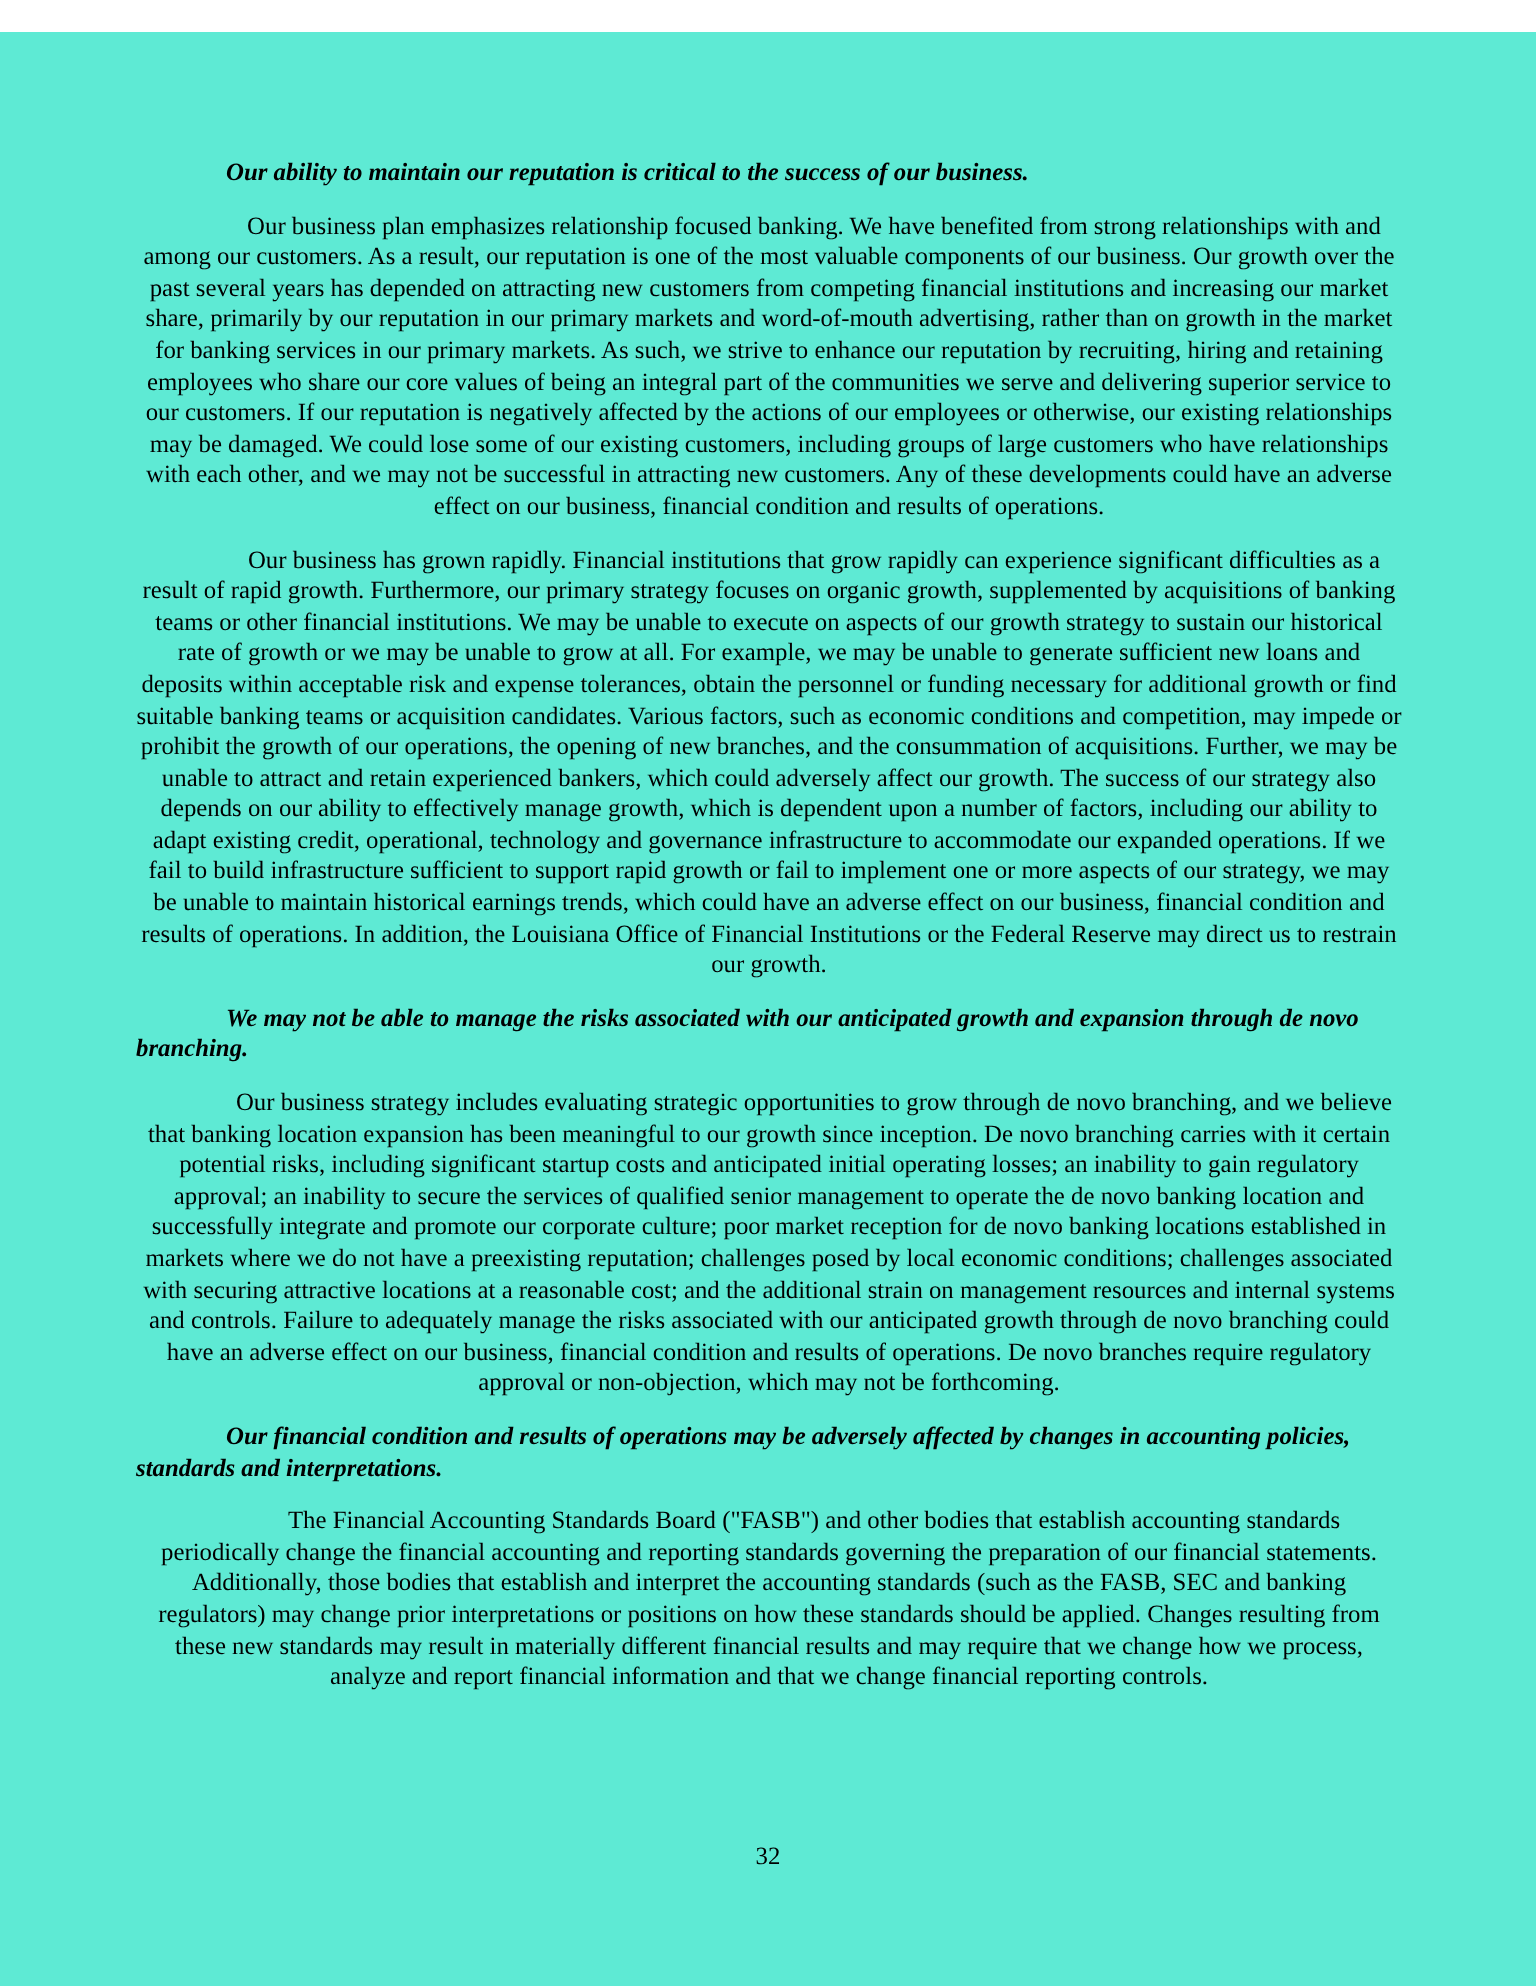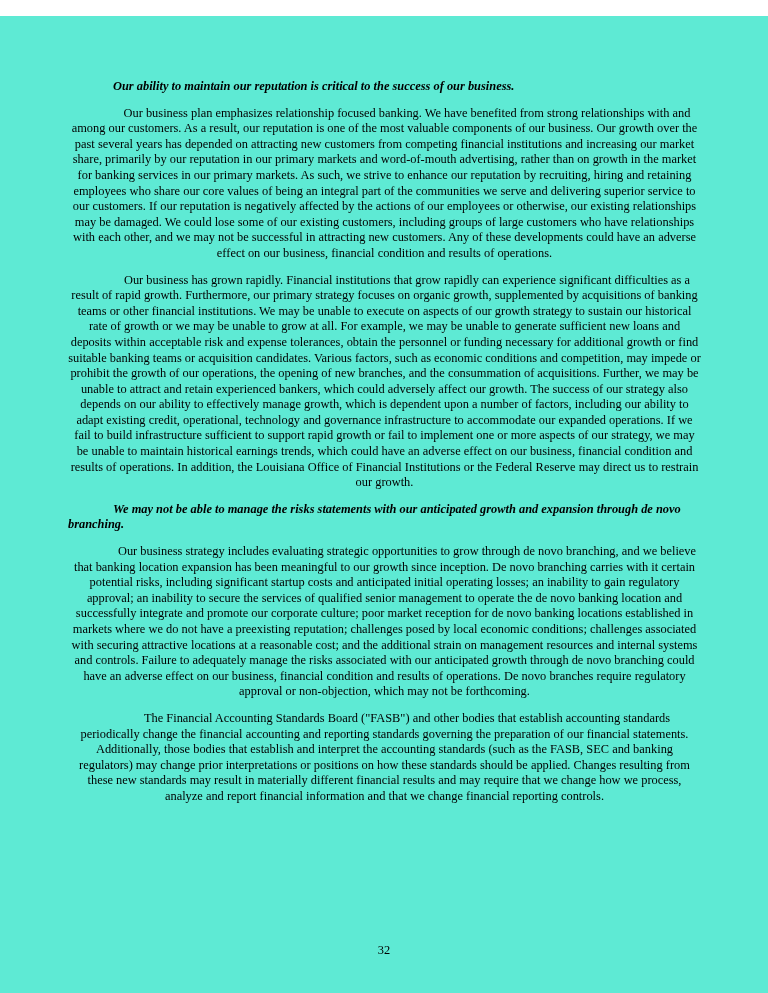--- a/index.html
+++ b/index.html
@@ -32,40 +32,41 @@
   .doc-heading:first-child { margin-top: 0; }
   .doc-para {
     font-size: 12.4px;
     line-height: 15.6px;
     text-indent: 45px;
     text-align: center;
     margin-top: 11px;
   }
   .page-number {
     position: absolute;
-    top: 927px;
+    top: 905px;
     left: 0;
     width: 100%;
     text-align: center;
     font-size: 12.4px;
     line-height: 15.6px;
   }
 </style>
 </head>
 <body>
 
 <div class="page">
   <div class="content">
 
     <div class="doc-heading">Our ability to maintain our reputation is critical to the success of our business.</div>
     <div class="doc-para">Our business plan emphasizes relationship focused banking. We have benefited from strong relationships with and among our customers. As a result, our reputation is one of the most valuable components of our business. Our growth over the past several years has depended on attracting new customers from competing financial institutions and increasing our market share, primarily by our reputation in our primary markets and word-of-mouth advertising, rather than on growth in the market for banking services in our primary markets. As such, we strive to enhance our reputation by recruiting, hiring and retaining employees who share our core values of being an integral part of the communities we serve and delivering superior service to our customers. If our reputation is negatively affected by the actions of our employees or otherwise, our existing relationships may be damaged. We could lose some of our existing customers, including groups of large customers who have relationships with each other, and we may not be successful in attracting new customers. Any of these developments could have an adverse effect on our business, financial condition and results of operations.</div>
 
     <div class="doc-para">Our business has grown rapidly. Financial institutions that grow rapidly can experience significant difficulties as a result of rapid growth. Furthermore, our primary strategy focuses on organic growth, supplemented by acquisitions of banking teams or other financial institutions. We may be unable to execute on aspects of our growth strategy to sustain our historical rate of growth or we may be unable to grow at all. For example, we may be unable to generate sufficient new loans and deposits within acceptable risk and expense tolerances, obtain the personnel or funding necessary for additional growth or find suitable banking teams or acquisition candidates. Various factors, such as economic conditions and competition, may impede or prohibit the growth of our operations, the opening of new branches, and the consummation of acquisitions. Further, we may be unable to attract and retain experienced bankers, which could adversely affect our growth. The success of our strategy also depends on our ability to effectively manage growth, which is dependent upon a number of factors, including our ability to adapt existing credit, operational, technology and governance infrastructure to accommodate our expanded operations. If we fail to build infrastructure sufficient to support rapid growth or fail to implement one or more aspects of our strategy, we may be unable to maintain historical earnings trends, which could have an adverse effect on our business, financial condition and results of operations. In addition, the Louisiana Office of Financial Institutions or the Federal Reserve may direct us to restrain our growth.</div>
 
-    <div class="doc-heading">We may not be able to manage the risks statements with our anticipated growth and expansion through de novo branching.</div>
+    <div class="doc-heading">We may not be able to manage the risks associated with our anticipated growth and expansion through de novo branching.</div>
     <div class="doc-para">Our business strategy includes evaluating strategic opportunities to grow through de novo branching, and we believe that banking location expansion has been meaningful to our growth since inception. De novo branching carries with it certain potential risks, including significant startup costs and anticipated initial operating losses; an inability to gain regulatory approval; an inability to secure the services of qualified senior management to operate the de novo banking location and successfully integrate and promote our corporate culture; poor market reception for de novo banking locations established in markets where we do not have a preexisting reputation; challenges posed by local economic conditions; challenges associated with securing attractive locations at a reasonable cost; and the additional strain on management resources and internal systems and controls. Failure to adequately manage the risks associated with our anticipated growth through de novo branching could have an adverse effect on our business, financial condition and results of operations. De novo branches require regulatory approval or non-objection, which may not be forthcoming.</div>
 
+    <div class="doc-heading">Our financial condition and results of operations may be adversely affected by changes in accounting policies, standards and interpretations.</div>
     <div class="doc-para">The Financial Accounting Standards Board ("FASB") and other bodies that establish accounting standards periodically change the financial accounting and reporting standards governing the preparation of our financial statements. Additionally, those bodies that establish and interpret the accounting standards (such as the FASB, SEC and banking regulators) may change prior interpretations or positions on how these standards should be applied. Changes resulting from these new standards may result in materially different financial results and may require that we change how we process, analyze and report financial information and that we change financial reporting controls.</div>
 
   </div>
 
   <div class="page-number">32</div>
 </div>
 
 </body></html>

